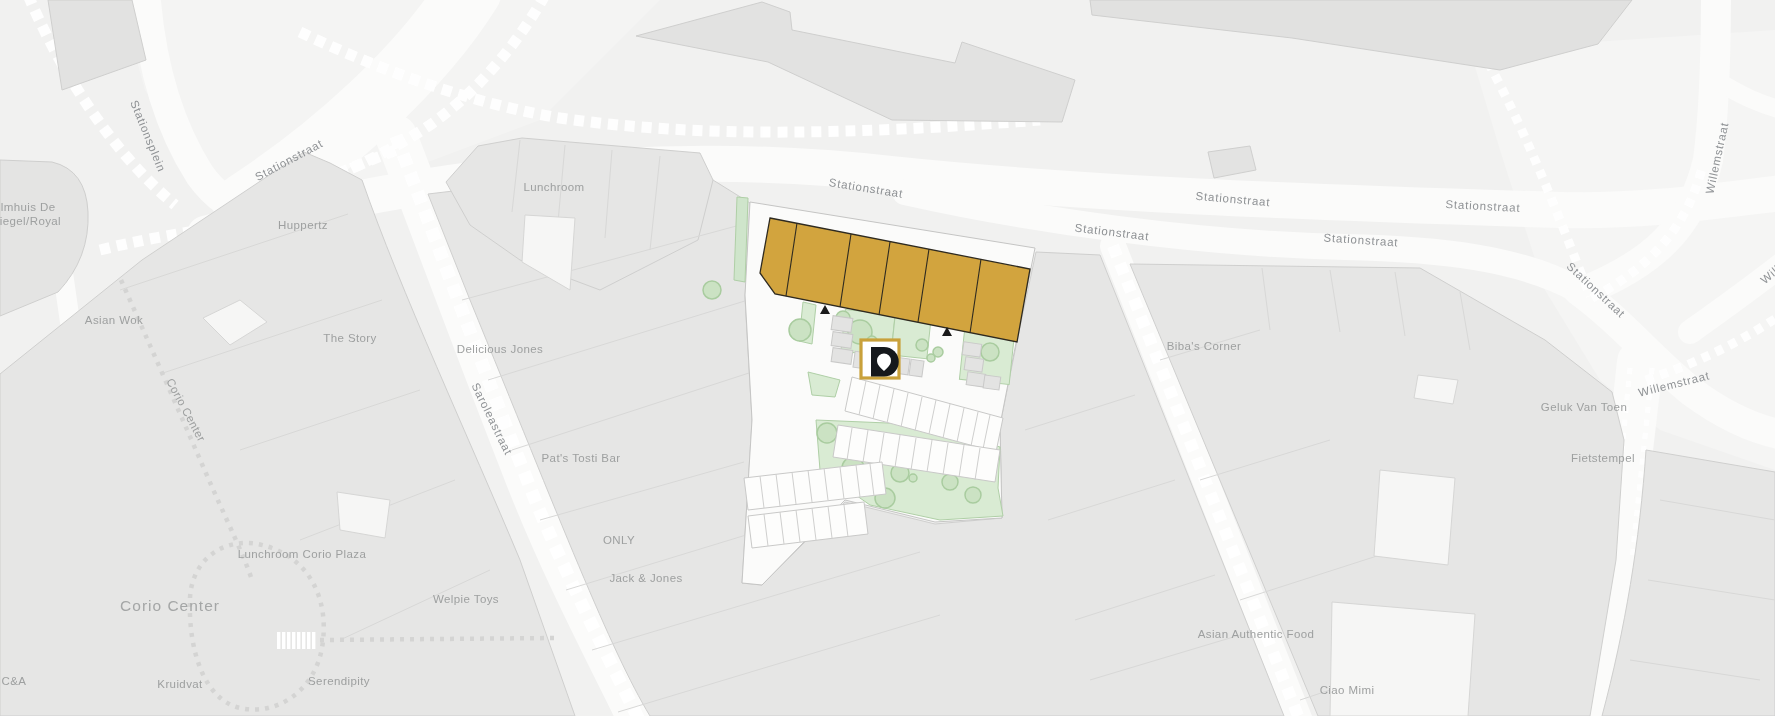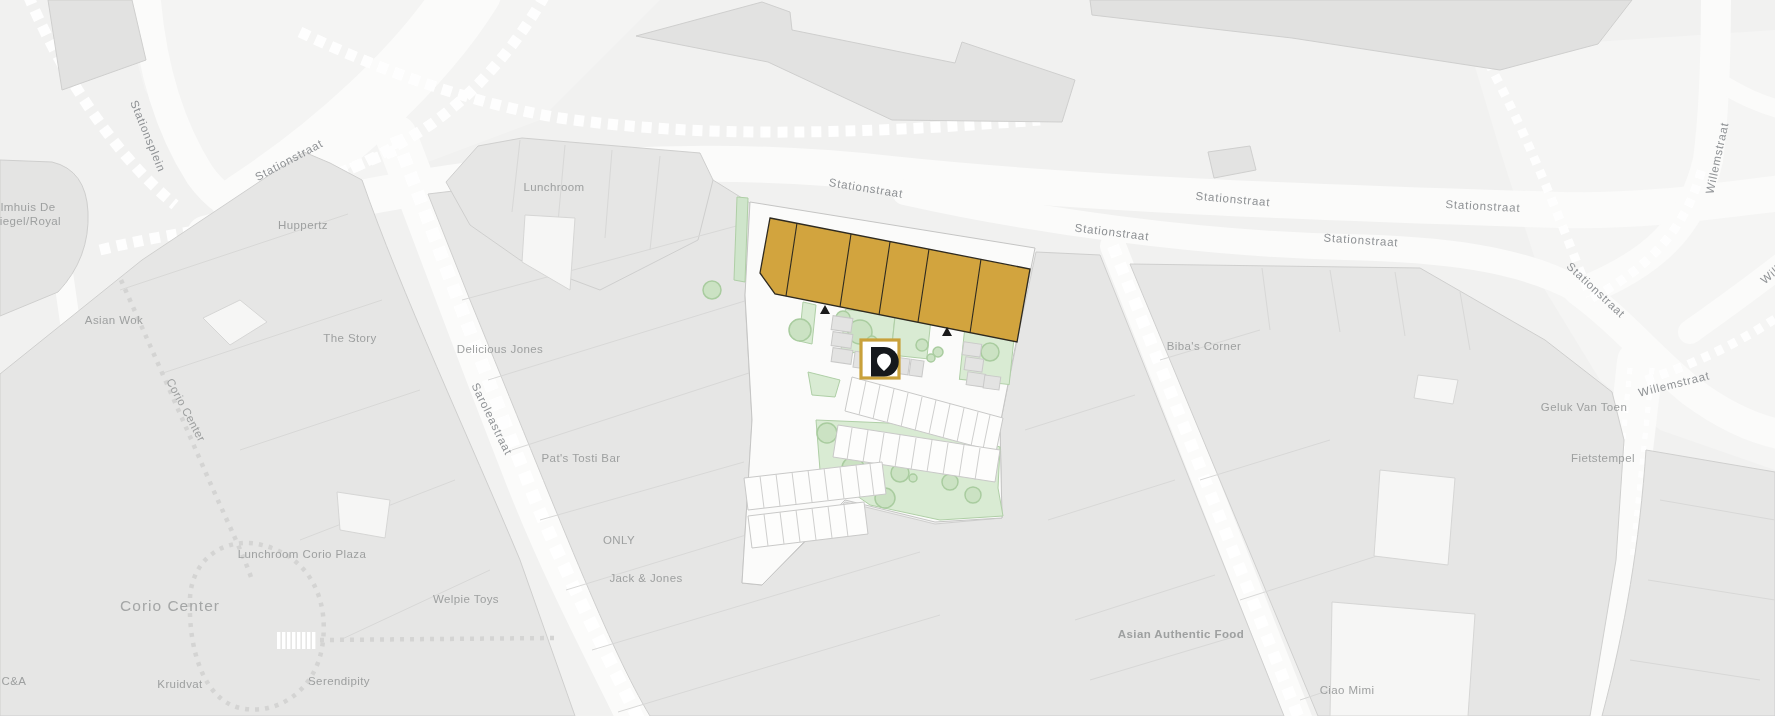--- a/index.html
+++ b/index.html
@@ -284,15 +284,15 @@
   <div class="lbl street" style="left:1233px;top:199px;transform:translate(-50%,-50%) rotate(5deg);">Stationstraat</div>
   <div class="lbl street" style="left:1361px;top:240px;transform:translate(-50%,-50%) rotate(4deg);">Stationstraat</div>
   <div class="lbl street" style="left:1483px;top:206px;transform:translate(-50%,-50%) rotate(3deg);">Stationstraat</div>
   <div class="lbl street" style="left:1596px;top:290px;transform:translate(-50%,-50%) rotate(43deg);">Stationstraat</div>
   <div class="lbl street" style="left:1717px;top:158px;transform:translate(-50%,-50%) rotate(-78deg);">Willemstraat</div>
   <div class="lbl" style="left:1204px;top:346px;">Biba's Corner</div>
   <div class="lbl" style="left:1584px;top:377px;margin-top:30px;">Geluk Van Toen</div>
   <div class="lbl street" style="left:1674px;top:384px;transform:translate(-50%,-50%) rotate(-14deg);">Willemstraat</div>
   <div class="lbl street" style="left:1790px;top:258px;transform:translate(-50%,-50%) rotate(-40deg);">Willemstraat</div>
   <div class="lbl" style="left:1603px;top:458px;">Fietstempel</div>
-  <div class="lbl" style="left:1181px;top:634px;font-weight:bold;">Asian Authentic Food</div>
+  <div class="lbl" style="left:1256px;top:634px;">Asian Authentic Food</div>
   <div class="lbl" style="left:1347px;top:690px;">Ciao Mimi</div>
 </div>
 
 </body></html>

